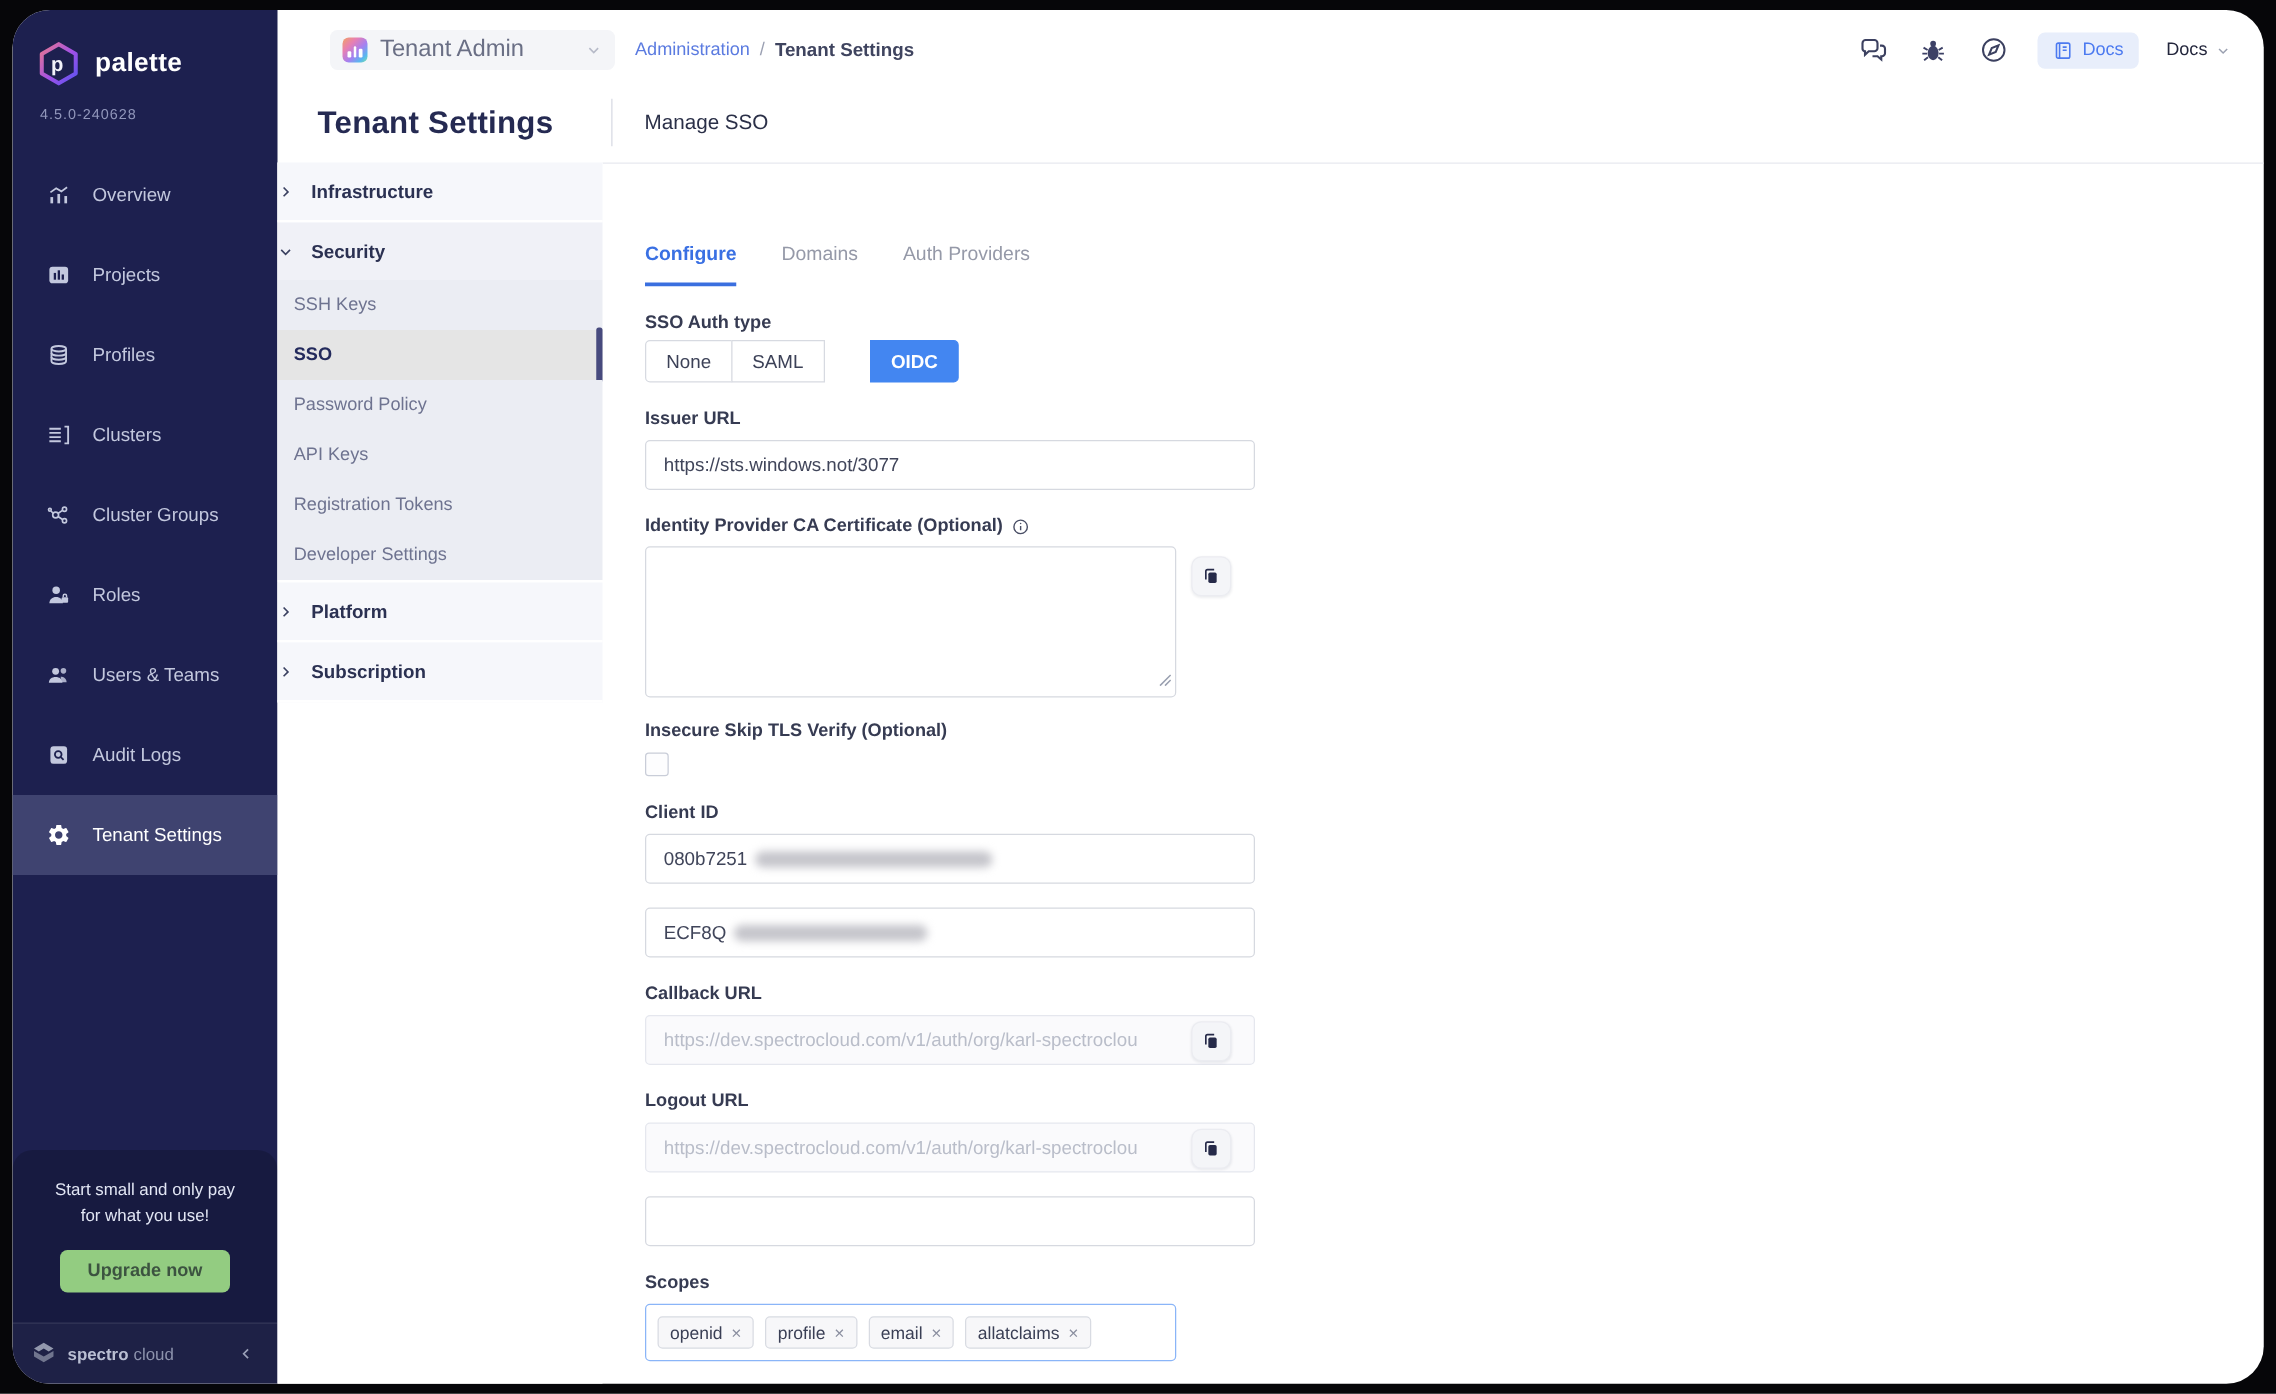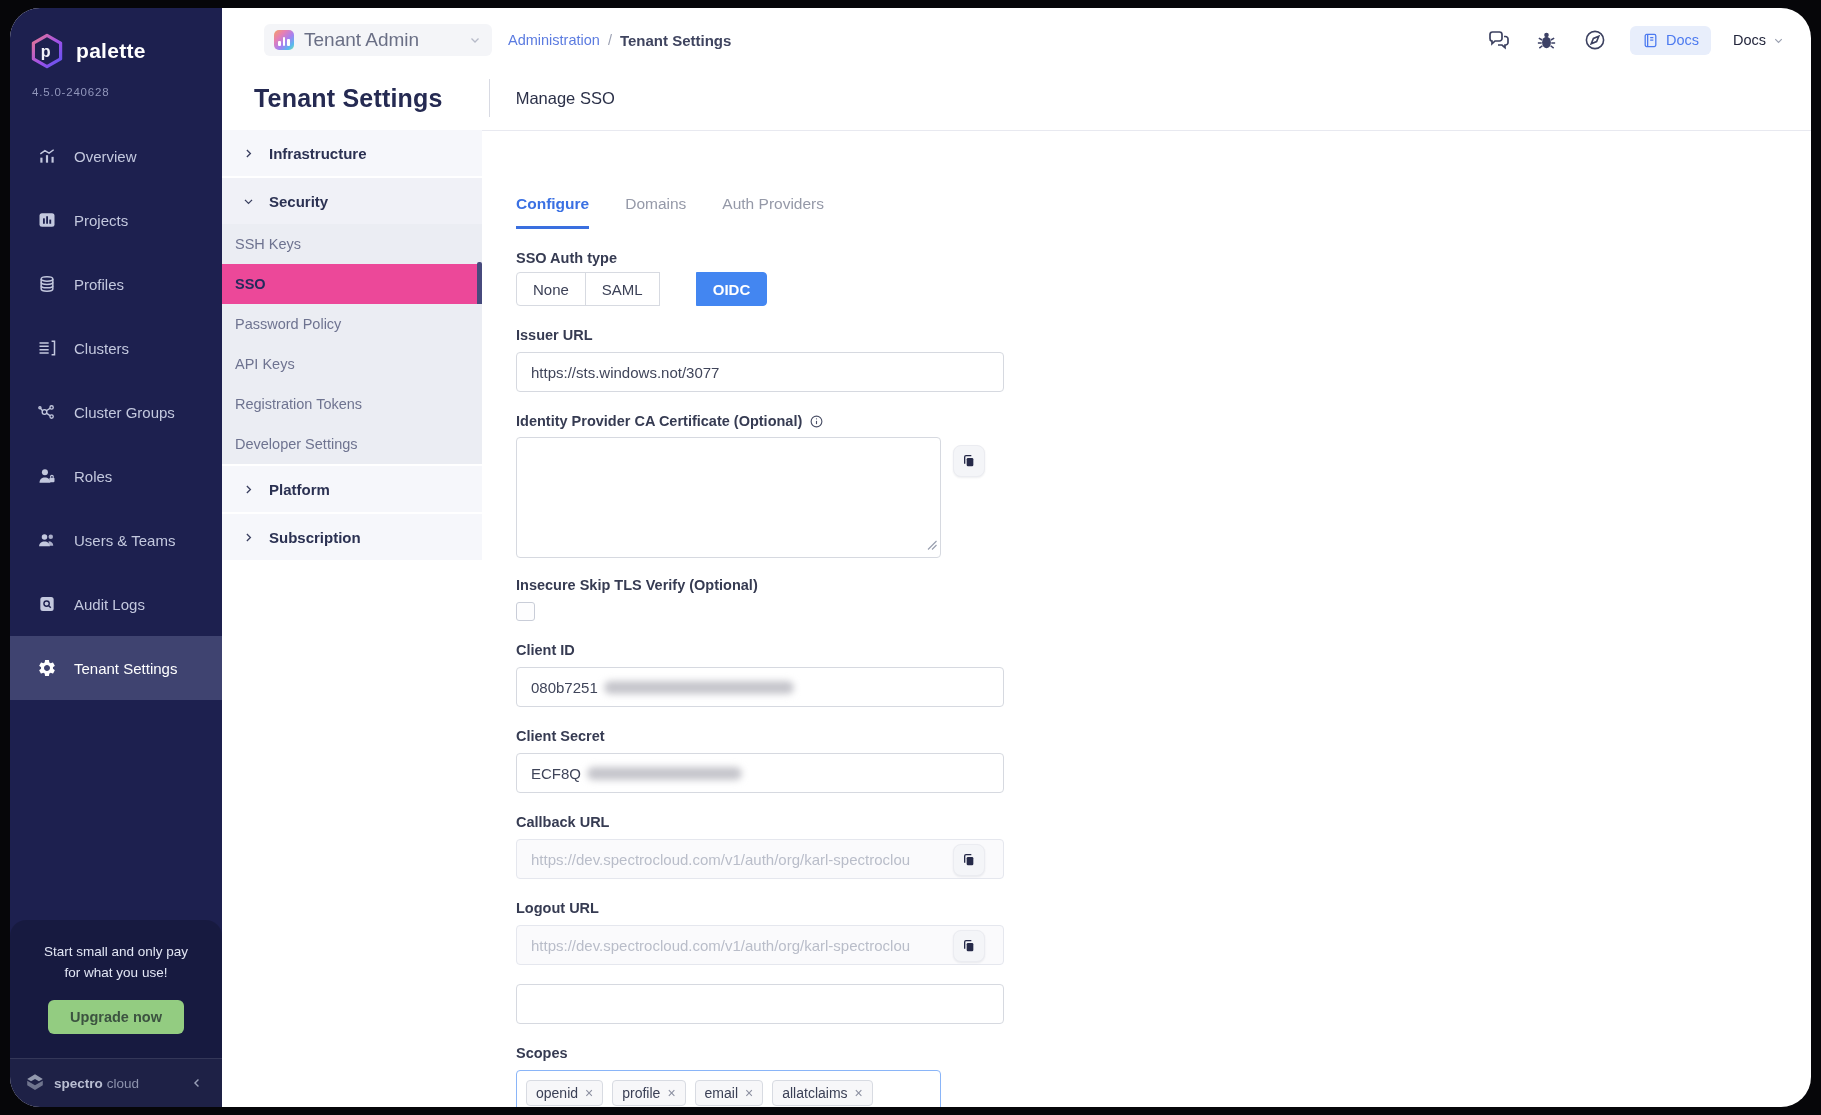--- a/index.html
+++ b/index.html
@@ -48,26 +48,26 @@
   .icon-btn{width:26px;height:26px;display:flex;align-items:center;justify-content:center;color:#3c4160;cursor:pointer;}
   .docs-chip{display:flex;align-items:center;gap:7px;background:#e8eefb;border-radius:6px;padding:6px 12px;color:#4c7af0;font-size:14.5px;font-weight:500;cursor:pointer;}
   .docs-menu{display:flex;align-items:center;gap:6px;color:#23263c;font-size:14.5px;font-weight:500;cursor:pointer;}
   .title-row{height:64px;display:flex;align-items:center;padding-left:32px;}
   .page-title{margin:0;font-size:25px;font-weight:700;color:#252a52;letter-spacing:.2px;}
   .vdiv{width:1px;height:38px;background:#d8dae3;margin:0 26px 0 46px;}
   .page-subtitle{font-size:16.5px;color:#2b3048;font-weight:500;}
   .body-row{flex:1;display:flex;min-height:0;}
   
   .subnav{width:260px;min-width:260px;background:#ffffff;position:relative;}
-  .group-row{height:46px;background:#f6f7fb;border-bottom:2px solid #ffffff;display:flex;align-items:center;gap:14px;padding-left:20px;cursor:pointer;}
+  .group-row{height:46px;background:#f6f7fb;border-bottom:2px solid #ffffff;display:flex;align-items:center;gap:14px;cursor:pointer;}
   .group-row .chev{color:#3a4060;display:flex;align-items:center;}
   .group-row .glabel{color:#2b3152;font-size:15px;font-weight:600;}
   .group-row.expanded{background:#f0f1f7;border-bottom:none;}
   .sub-item{height:40px;background:#ebedf3;display:flex;align-items:center;padding-left:13px;color:#6e7390;font-size:14.5px;cursor:pointer;position:relative;text-align:right;}
-  .sub-item.active{background:#ec4899;color:#232a5c;font-weight:600;}
+  .sub-item.active{background:#e5e5e5;color:#232a5c;font-weight:600;}
   .scroll-thumb{position:absolute;right:0;top:-2px;width:5px;height:44px;background:#474a7d;border-radius:2px;}
   .subgap{height:2px;background:#ffffff;}
   
   .main{flex:1;border-top:1px solid #e8e9f0;overflow:hidden;padding-left:34px;min-width:0;}
   .tabs{display:flex;gap:36px;margin-top:64px;}
   .tab{font-size:15.5px;color:#9599a8;font-weight:500;padding-bottom:13px;cursor:pointer;border-bottom:3px solid transparent;}
   .tab.active{color:#3a70e3;font-weight:600;border-bottom:3px solid #3a6fdf;}
   .field{margin-top:19px;width:425px;position:relative;}
   .field.tight{margin-top:17px;}
   .flabel{display:flex;align-items:center;gap:7px;font-size:14.5px;font-weight:600;color:#363b52;height:20px;}
@@ -413,21 +413,20 @@
 
         <div class="field">
           <div class="flabel">Client ID</div>
           <div class="tinput">
             <span>080b7251</span>
             <span class="redact cid"></span>
           </div>
         </div>
 
         <div class="field">
-          <div class="flabel">Client Secret</div>
           <div class="tinput">
             <span>ECF8Q</span>
             <span class="redact csec"></span>
           </div>
         </div>
 
         <div class="field">
           <div class="flabel">Callback URL</div>
           <input class="tinput" type="text" disabled="" value="https://dev.spectrocloud.com/v1/auth/org/karl-spectroclou" style="">
           <div class="copy-btn" style="top:32px">

